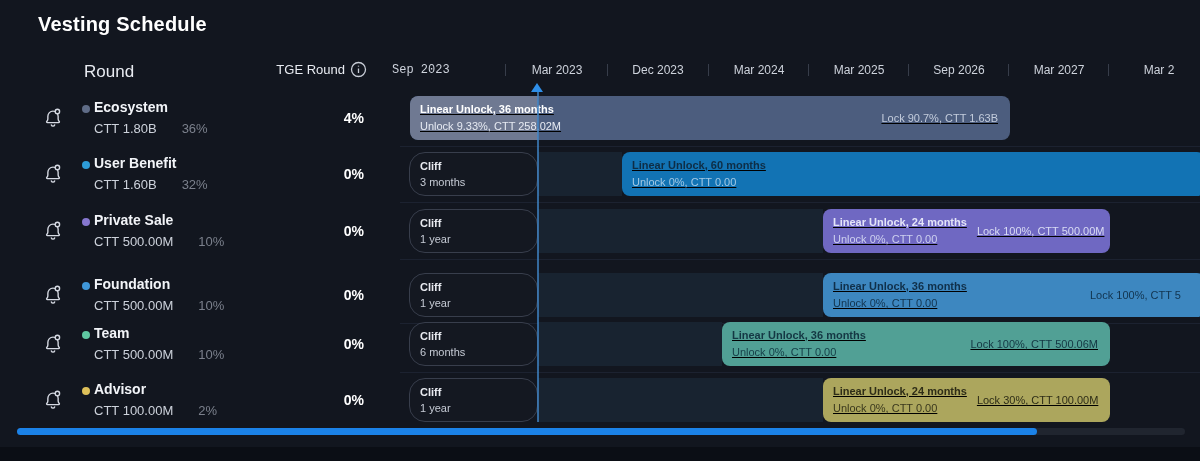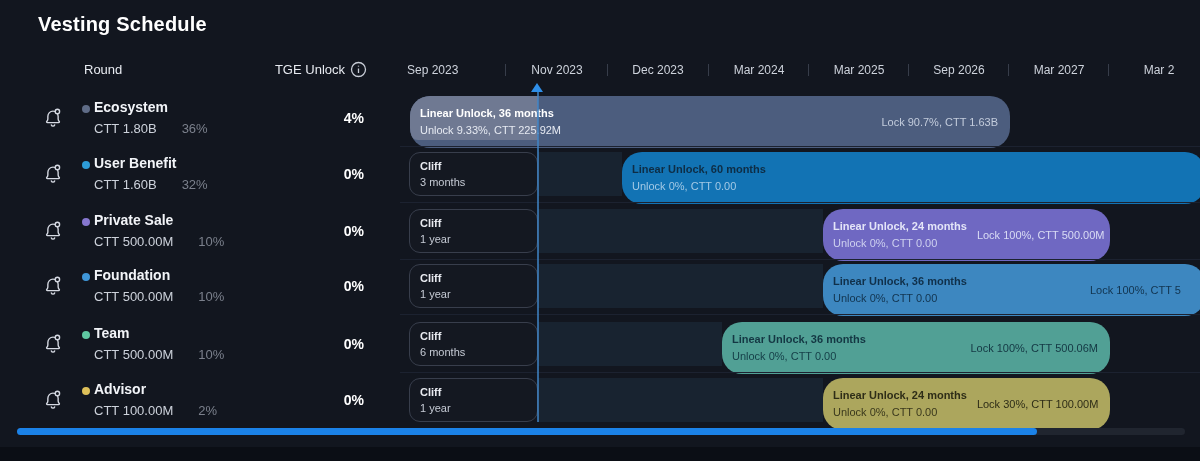--- a/index.html
+++ b/index.html
@@ -6,55 +6,55 @@
   body{font-family:"Liberation Sans","DejaVu Sans",sans-serif;}
   .panel{position:relative;width:1200px;height:461px;background:#12161f;overflow:hidden;}
 
   
   .title{position:absolute;left:38px;top:13px;font-size:20px;font-weight:700;color:#ffffff;letter-spacing:.2px;}
   .segmented{position:absolute;left:1003px;top:12px;height:29px;background:#1d212c;border-radius:6px;display:flex;align-items:center;padding:2px;box-sizing:border-box;}
   .seg{border:0;background:transparent;color:#c3c8d2;font-size:13px;height:25px;padding:0 11px;border-radius:4px;font-family:inherit;cursor:pointer;}
   .seg.active{background:#3a3f4b;color:#ffffff;}
 
   
-  .round-h{position:absolute;left:84px;top:62px;font-size:13px;color:#e8ebf1;}
+  .round-h{position:absolute;left:84px;top:62px;font-size:17px;color:#e8ebf1;}
   .tge-h{position:absolute;left:215px;width:130px;top:62px;text-align:right;font-size:13px;color:#e8ebf1;}
   .info{position:absolute;left:350px;top:61px;width:17px;height:17px;background:none;border:0;padding:0;cursor:pointer;}
   .month{position:absolute;top:63px;font-size:12px;color:#ced3dc;white-space:nowrap;}
-  .m0{left:407px;}
+  .m0{left:392px;font-family:Liberation Mono, monospace;}
   .m1{left:507px;width:100px;text-align:center;}
   .m2{left:608px;width:100px;text-align:center;}
   .m3{left:709px;width:100px;text-align:center;}
   .m4{left:809px;width:100px;text-align:center;}
   .m5{left:909px;width:100px;text-align:center;}
   .m6{left:1009px;width:100px;text-align:center;}
   .m7{left:1109px;width:100px;text-align:center;}
   .tick{position:absolute;top:64px;width:1px;height:12px;background:#373d4a;}
 
   
   .row{position:absolute;left:0;width:1200px;height:56px;}
-  .r1{top:90px;}.r2{top:146px;}.r3{top:203px;}.r4{top:258px;}.r5{top:316px;}.r6{top:372px;}
+  .r1{top:90px;}.r2{top:146px;}.r3{top:203px;}.r4{top:267px;}.r5{top:316px;}.r6{top:372px;}
   .row:not(.r6)::after{content:"";position:absolute;left:400px;right:0;bottom:-1px;height:1px;background:#1c2230;}
   .bell{position:absolute;left:42px;top:17px;width:22px;height:22px;background:none;border:0;padding:0;cursor:pointer;}
   .dot{position:absolute;left:82px;top:15px;width:8px;height:8px;border-radius:50%;}
   .name{position:absolute;left:94px;top:9px;font-size:14px;font-weight:600;color:#f2f4f8;white-space:nowrap;}
   .sub{position:absolute;left:94px;top:31px;font-size:13px;color:#cdd2db;white-space:nowrap;}
   .share{color:#7b808c;margin-left:25px;}
   .tge{position:absolute;left:280px;width:84px;top:0;height:56px;line-height:56px;text-align:right;font-size:14px;font-weight:700;color:#ffffff;}
 
   
-  .cliff{position:absolute;left:409px;width:129px;top:6px;height:44px;border:1px solid #383e4c;border-radius:11px;background:#141821;display:flex;flex-direction:column;justify-content:center;padding:0 10px;box-sizing:border-box;line-height:1.5;}
+  .cliff{position:absolute;left:409px;width:129px;top:6px;height:44px;border:1px solid #383e4c;border-radius:16px;background:#141821;display:flex;flex-direction:column;justify-content:center;padding:0 10px;box-sizing:border-box;line-height:1.5;}
   .c1{font-size:11px;font-weight:700;color:#e9ebf1;}
   .c2{font-size:11px;color:#c6cbd5;}
   .navy{position:absolute;top:6px;height:44px;background:#182330;}
   .r2 .navy{left:538px;width:84px;}
   .r3 .navy,.r4 .navy,.r6 .navy{left:538px;width:285px;}
   .r5 .navy{left:538px;width:184px;}
 
-  .bar{position:absolute;top:6px;height:52px;border-radius:20px;display:flex;align-items:center;overflow:hidden;cursor:pointer;}
+  .bar{position:absolute;top:6px;height:44px;border-radius:8px;display:flex;align-items:center;overflow:hidden;cursor:pointer;text-decoration:underline;}
   .bar-lines{padding:0 10px;line-height:1.55;z-index:2;white-space:nowrap;}
   .bt1{font-size:11px;font-weight:700;}
   .bt2{font-size:11px;}
   .lock{margin-left:auto;padding-right:12px;font-size:11px;white-space:nowrap;z-index:2;}
 
   .r1 .bar{left:410px;width:600px;background:#4c5d7e;}
   .r1 .progress{position:absolute;left:0;top:0;height:44px;width:128px;background:#6f7992;border-radius:8px 0 0 8px;z-index:1;}
   .r1 .bt1{color:#ffffff;}.r1 .bt2{color:#e6eaf2;}.r1 .lock{color:#c3ccdc;}
 
   .r2 .bar{left:622px;width:583px;background:#1273b4;}
@@ -87,31 +87,31 @@
 </style>
 </head>
 <body>
 
 <div class="panel">
 
   <div class="title">Vesting Schedule</div>
 
 
   <span class="round-h">Round</span>
-  <span class="tge-h">TGE Unlock</span>
+  <span class="tge-h">TGE Round</span>
   <button class="info" aria-label="info">
     <svg width="17" height="17" viewBox="0 0 17 17" fill="none" stroke="#c7ccd6" stroke-width="1.3">
       <circle cx="8.5" cy="8.5" r="7"></circle>
         <line x1="8.5" y1="7.5" x2="8.5" y2="12"></line>
         <line x1="8.5" y1="4.7" x2="8.5" y2="5.6"></line>
     </svg>
   </button>
 
   <span class="month m0">Sep 2023</span>
-  <span class="month m1">Nov 2023</span>
+  <span class="month m1">Mar 2023</span>
   <span class="month m2">Dec 2023</span>
   <span class="month m3">Mar 2024</span>
   <span class="month m4">Mar 2025</span>
   <span class="month m5">Sep 2026</span>
   <span class="month m6">Mar 2027</span>
   <span class="month m7">Mar 2</span>
   <span class="tick" style="left:505px"></span>
   <span class="tick" style="left:607px"></span>
   <span class="tick" style="left:708px"></span>
   <span class="tick" style="left:808px"></span>
@@ -128,21 +128,21 @@
       </svg>
     </button>
     <span class="dot dot1"></span>
     <span class="name">Ecosystem</span>
     <span class="sub"><span>CTT 1.80B</span><span class="share">36%</span></span>
     <span class="tge">4%</span>
     <div class="bar">
       <div class="progress"></div>
       <div class="bar-lines">
         <div class="bt1">Linear Unlock, 36 months</div>
-        <div class="bt2">Unlock 9.33%, CTT 225.92M</div>
+        <div class="bt2">Unlock 9.33%, CTT 258.02M</div>
       </div>
       <span class="lock">Lock 90.7%, CTT 1.63B</span>
     </div>
   </div>
 
   <div class="row r2">
     <button class="bell" aria-label="alert">
       <svg width="22" height="22" viewBox="0 0 24 24" fill="none" stroke="#d6dae3" stroke-width="1.5" stroke-linecap="round" stroke-linejoin="round">
         <path d="M12 4.5a5.6 5.6 0 0 0-5.6 5.6v3c0 1-.5 1.9-1.2 2.7-.5.6-.1 1.2.7 1.2h12.2c.8 0 1.2-.6.7-1.2-.7-.8-1.2-1.7-1.2-2.7v-3A5.6 5.6 0 0 0 12 4.5z"></path>
         <path d="M10.2 19.6a1.9 1.9 0 0 0 3.6 0"></path>

